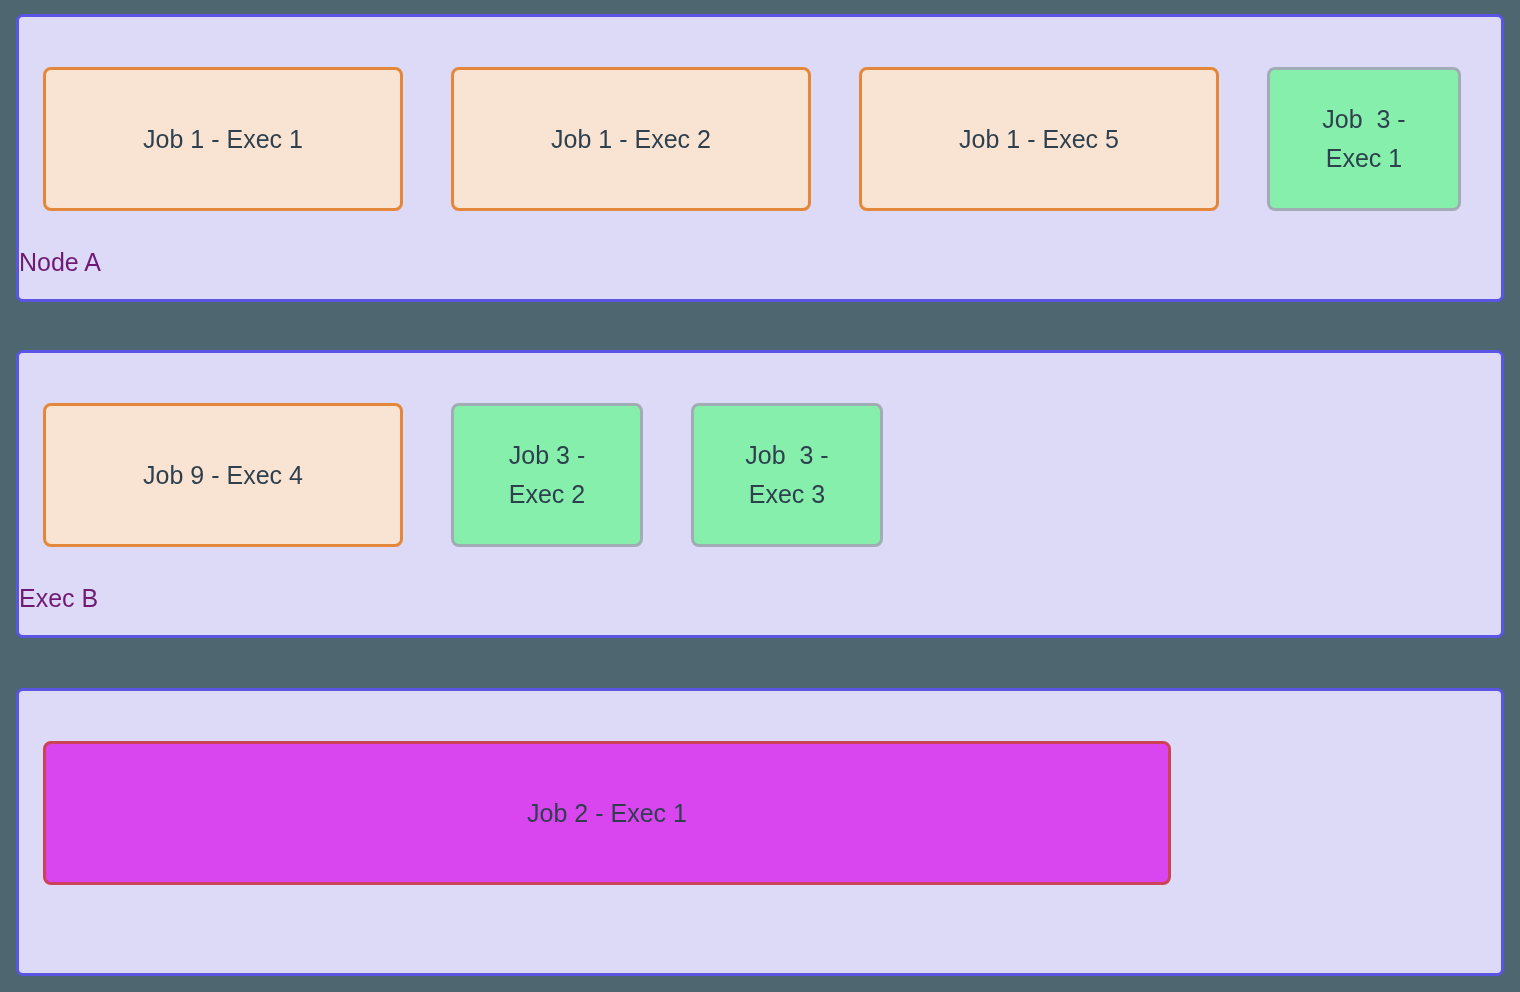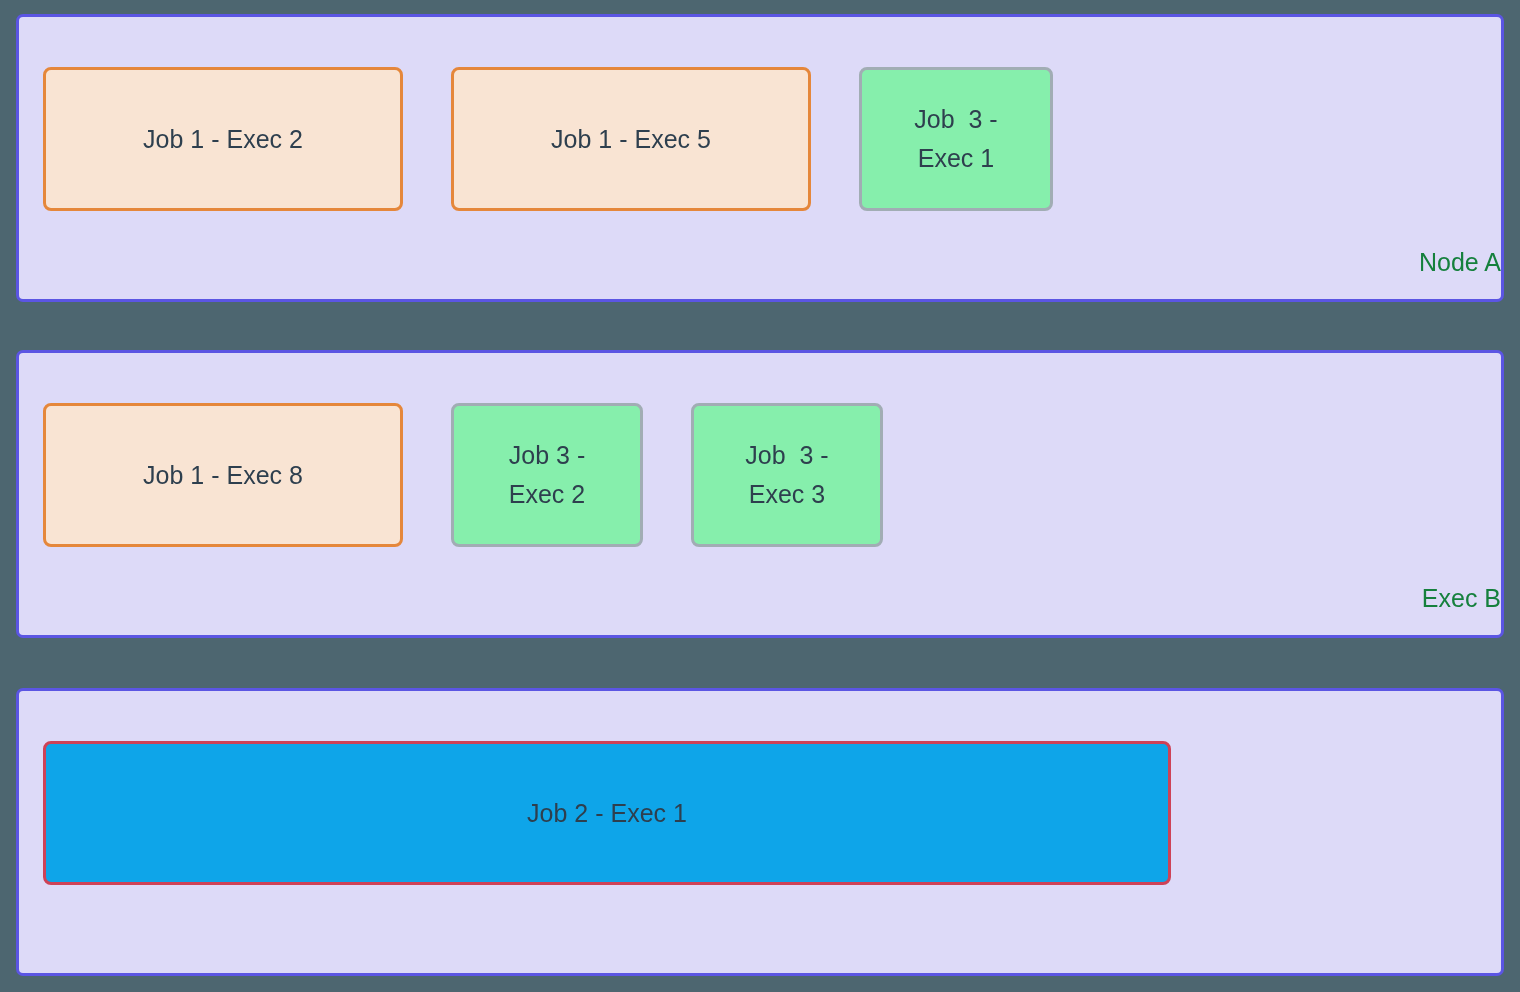--- a/index.html
+++ b/index.html
@@ -48,64 +48,67 @@
     text-align: center;
   }
   .exec-label {
     font-size: 25px;
     font-weight: 500;
     line-height: 1.55;
     color: #2E3F4E;
     white-space: pre-wrap; 
   }
   .job1 { background: #F9E4D3; border: 3px solid #E5873B; }
-  .job2 { background: #0ea5e9; border: 3px solid #CE4257; }
+  .job2 { background: #d946ef; border: 3px solid #CE4257; }
   .job3 { background: #86efac; border: 3px solid #A1ADB4; }
 
   .w-360  { width: 360px; }
   .w-194  { width: 194px; }
   .w-192  { width: 192px; }
   .w-1128 { width: 1128px; }
 
   .node-label {
     position: absolute;
     bottom: 22px;
     left: 0;
     right: 0;
-    text-align: right;
+    text-align: left;
     font-size: 25px;
     font-weight: 500;
-    color: #15803d;
+    color: #701a75;
   }
 </style>
 </head>
 <body>
 
 <div class="stage">
 
   <section class="node" id="node-a">
     <div class="exec-row">
+      <div class="exec job1 w-360">
+        <span class="exec-label">Job 1 - Exec 1</span>
+      </div>
       <div class="exec job1 w-360">
         <span class="exec-label">Job 1 - Exec 2</span>
       </div>
       <div class="exec job1 w-360">
         <span class="exec-label">Job 1 - Exec 5</span>
       </div>
       <div class="exec job3 w-194">
         <span class="exec-label">Job  3 -
 Exec 1</span>
       </div>
     </div>
     <div class="node-label">Node A</div>
   </section>
 
   <section class="node" id="node-b">
     <div class="exec-row">
       <div class="exec job1 w-360">
-        <span class="exec-label">Job 1 - Exec 8</span>
+        <span class="exec-label">Job 9 - Exec 4</span>
       </div>
       <div class="exec job3 w-192">
         <span class="exec-label">Job 3 -
 Exec 2</span>
       </div>
       <div class="exec job3 w-192">
         <span class="exec-label">Job  3 -
 Exec 3</span>
       </div>
     </div>

